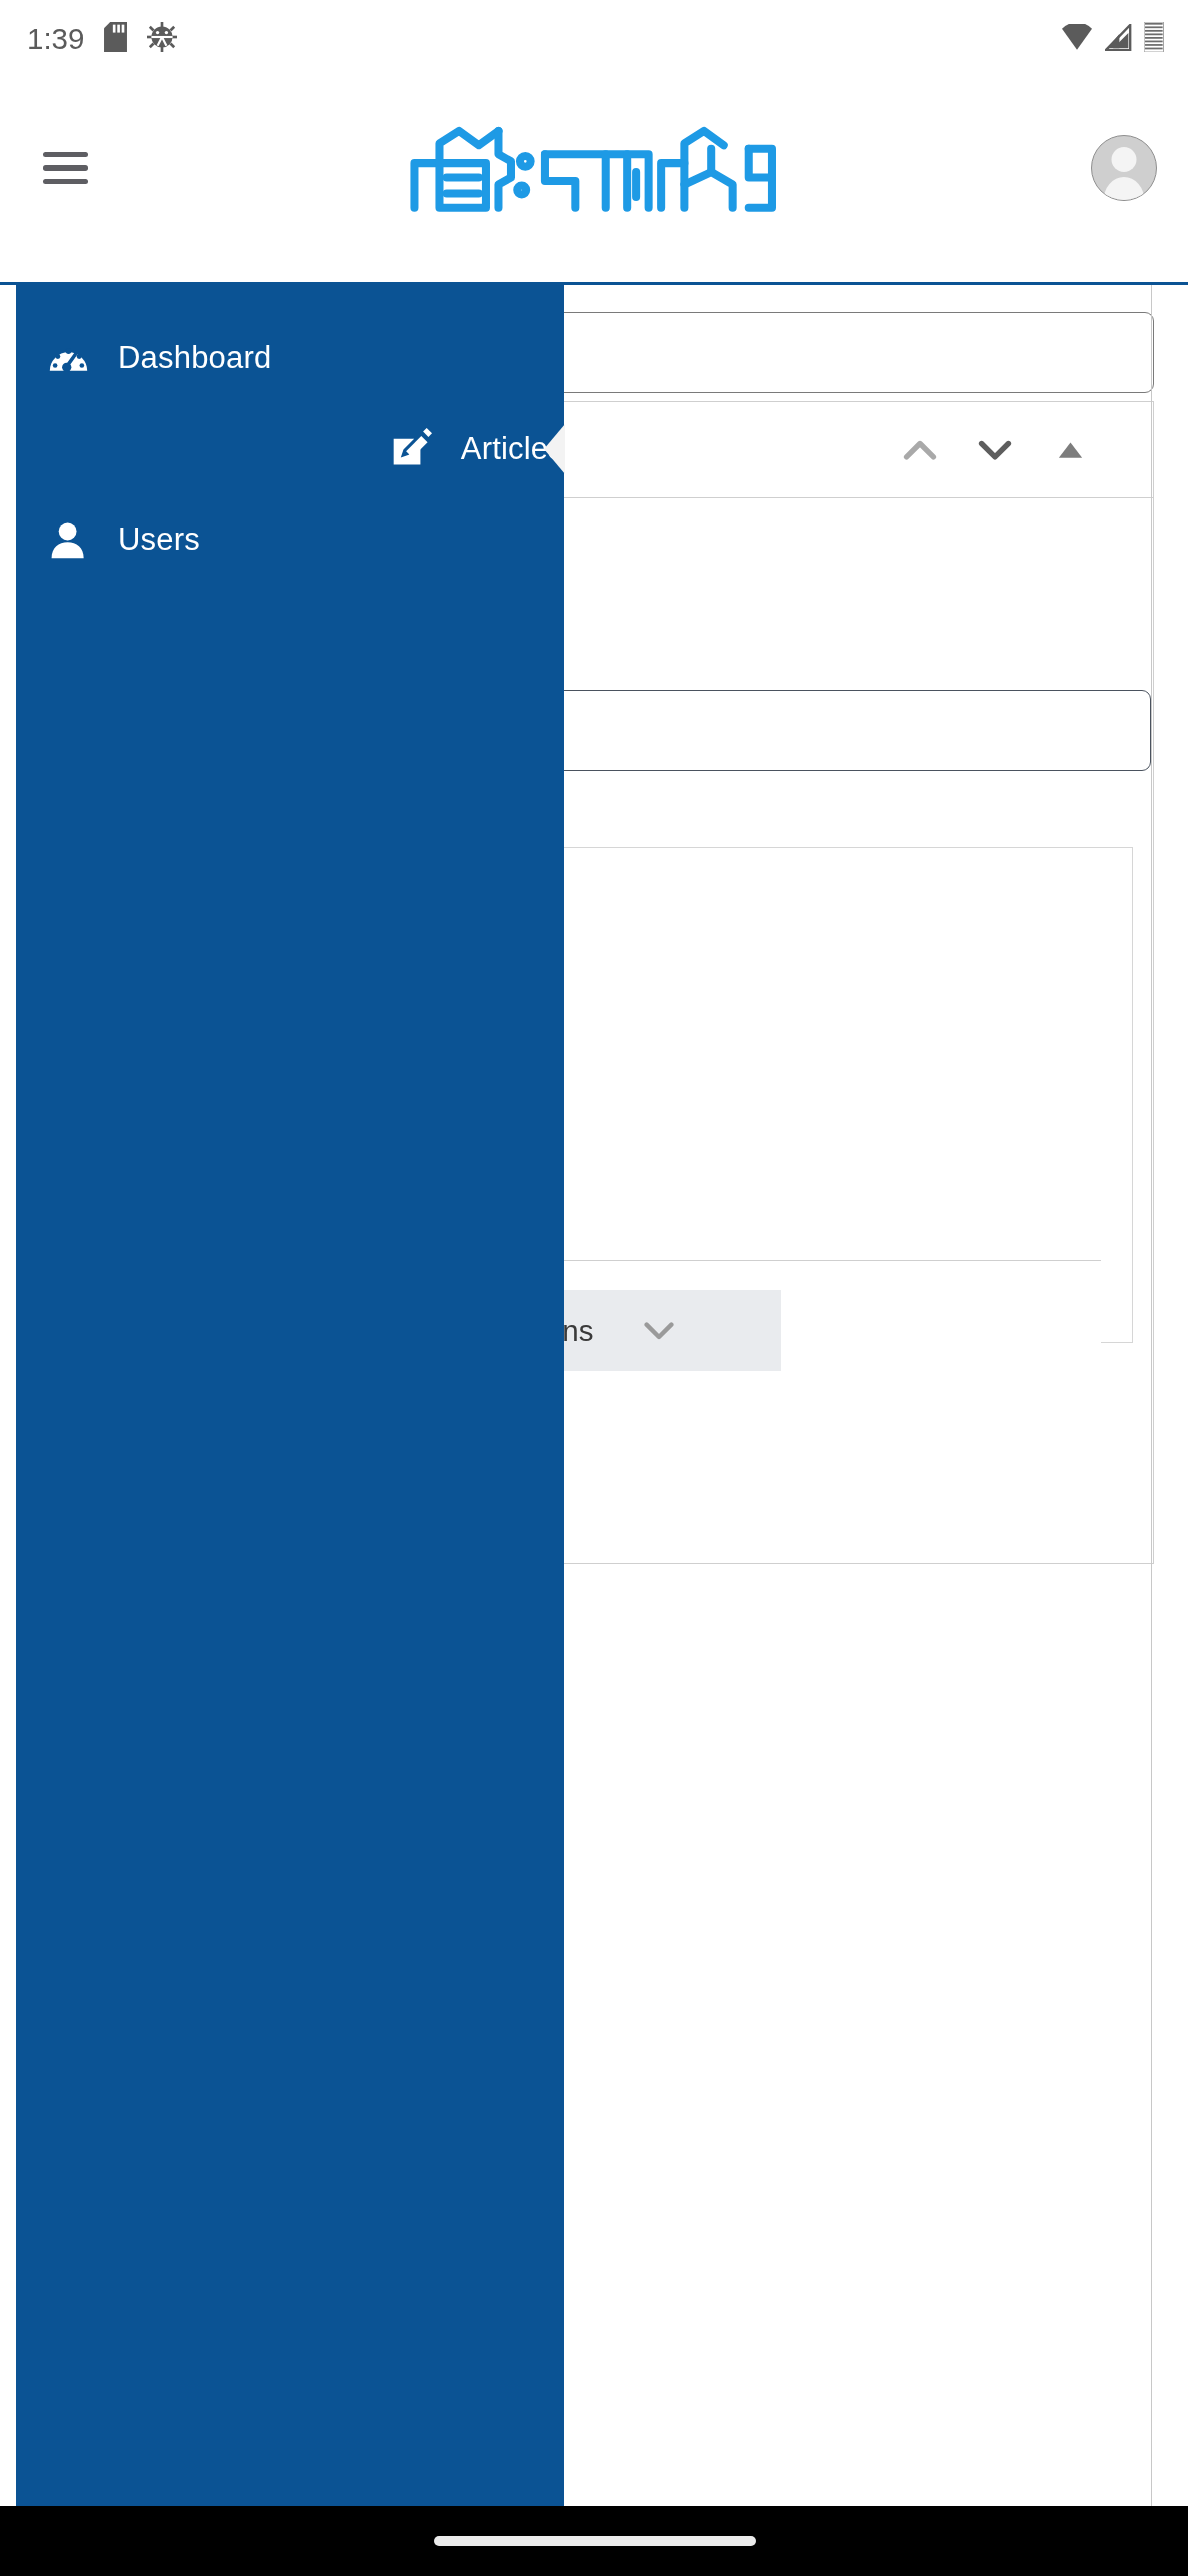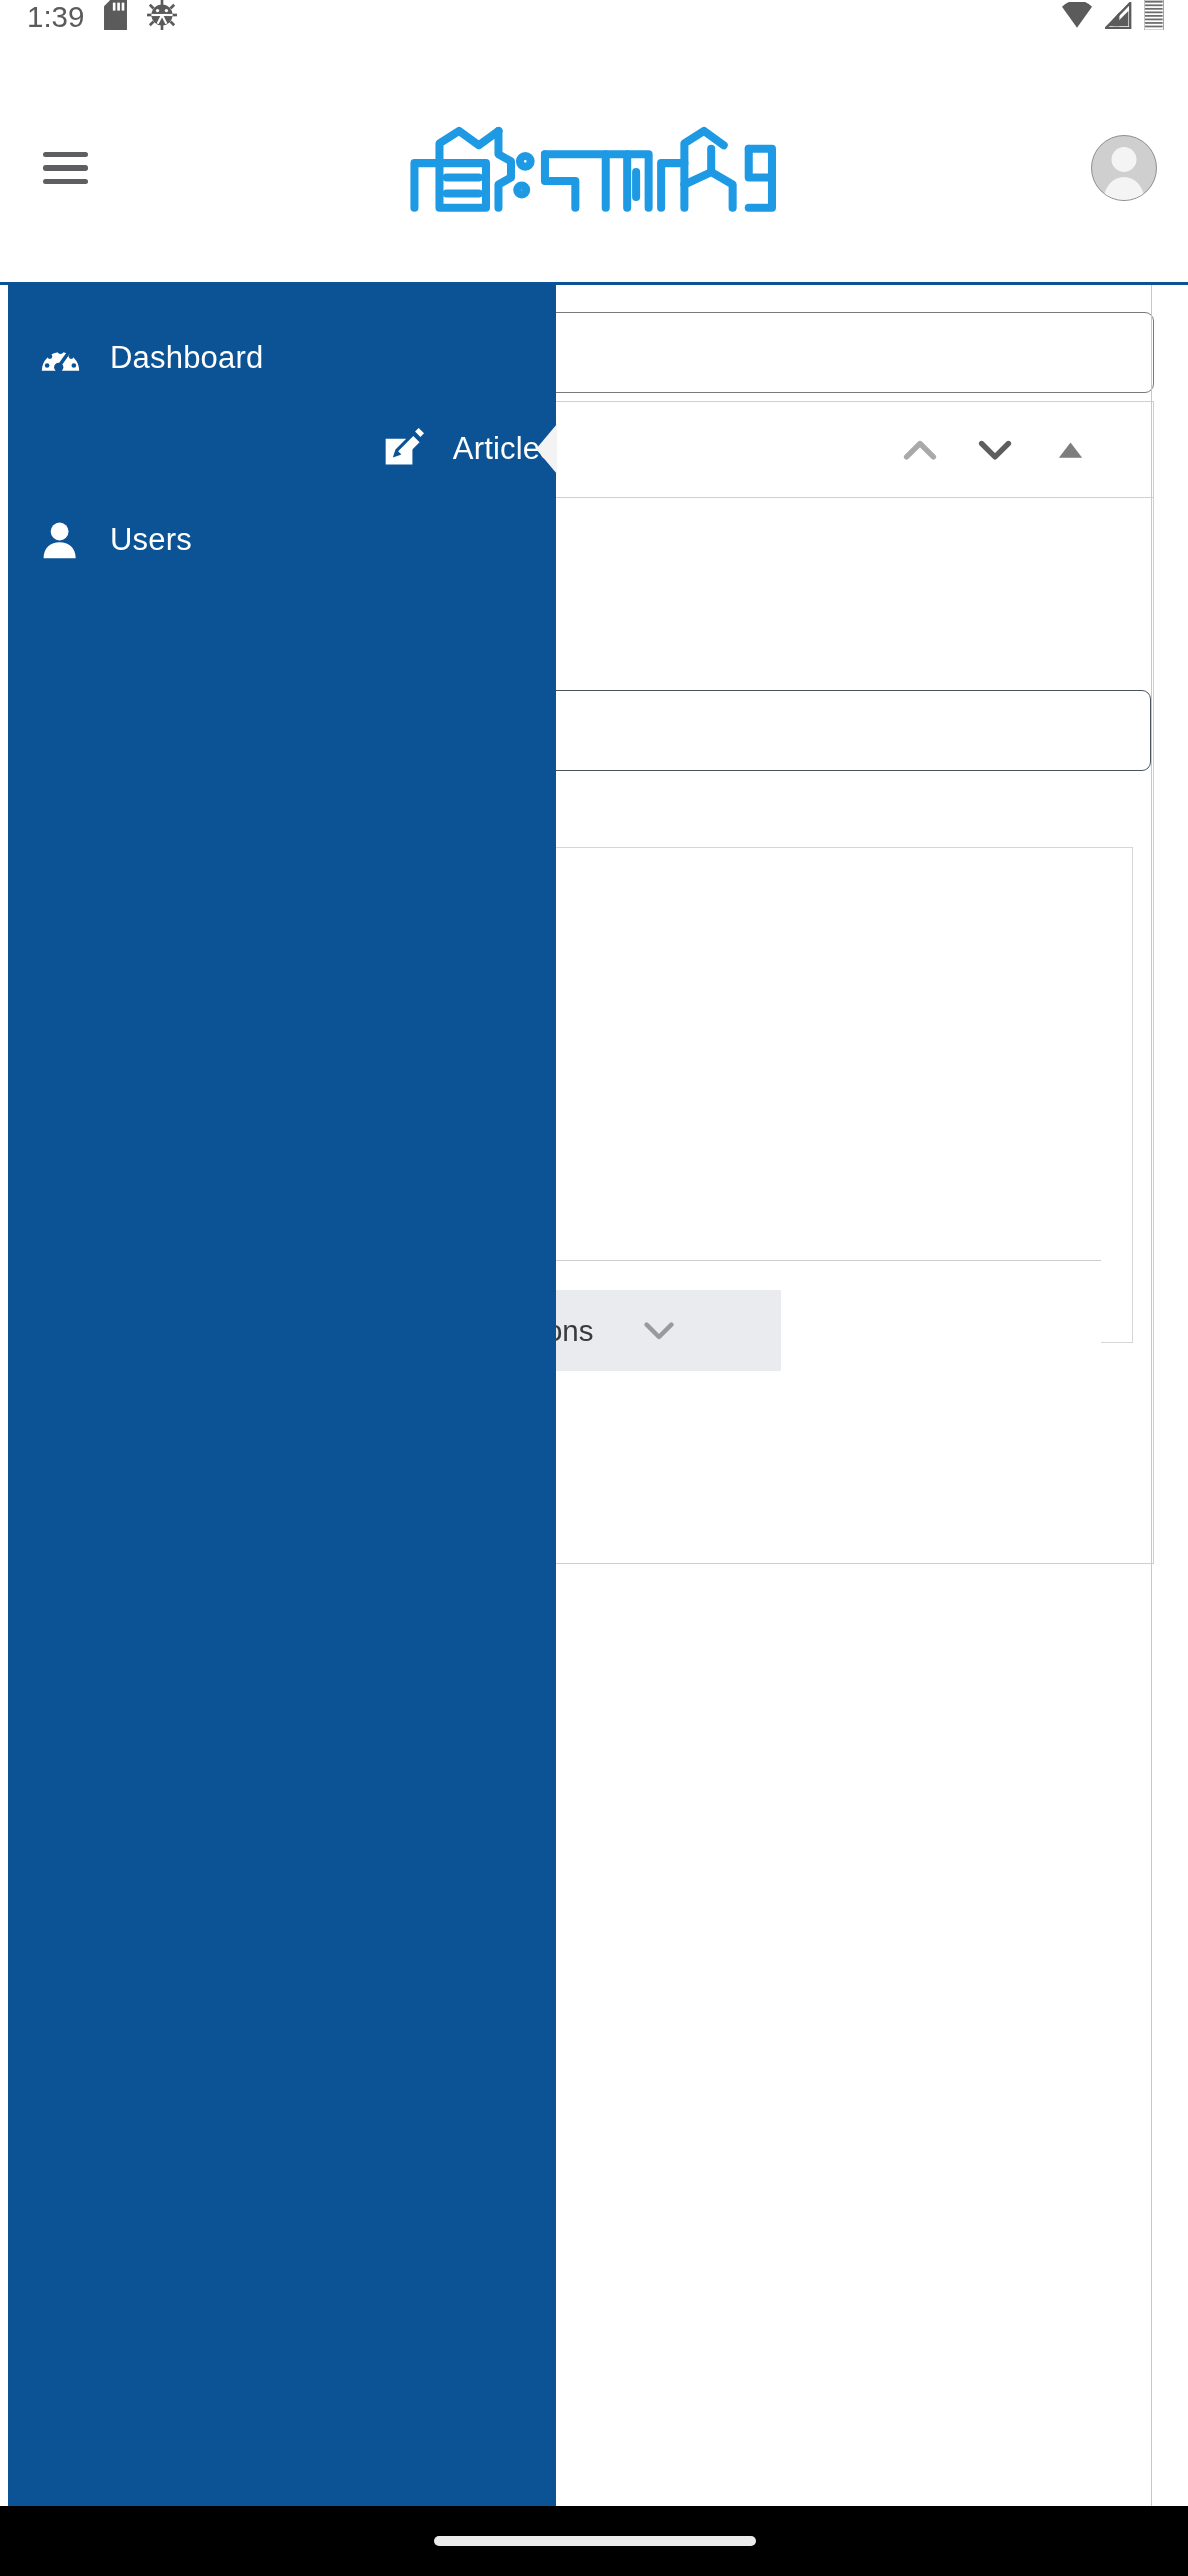--- a/index.html
+++ b/index.html
@@ -20,23 +20,23 @@
   }
 
   
   .status-bar {
     position: absolute;
     top: 0; left: 0;
     width: 1189px;
     height: 55px;
     background: #ffffff;
     display: flex;
-    align-items: flex-start;
+    align-items: flex-end;
     justify-content: space-between;
-    padding: 0 25px 0 27px;
+    padding: 8px 25px 0 27px;
   }
   .status-left { display: flex; align-items: center; gap: 19.7px; }
   .status-right { display: flex; align-items: center; gap: 12.5px; }
   .status-clock {
     font-size: 29.5px;
     color: #5b5b5b;
     letter-spacing: 0px;
     font-family: "Liberation Sans", sans-serif;
     line-height: 1;
   }
@@ -222,21 +222,21 @@
   }
   .bulk-select-label {
     font-size: 29.5px;
     color: #3a3a3a;
   }
   .bulk-select svg { display: block; }
 
   
   .drawer {
     position: absolute;
-    top: 0; left: 8px;
+    top: 0; left: 16px;
     width: 548px;
     height: 2224px;
     background: #0b5394;
     z-index: 40;
     padding-top: 0;
   }
   .drawer-list {
     list-style: none;
     margin: 0; padding: 0;
   }

